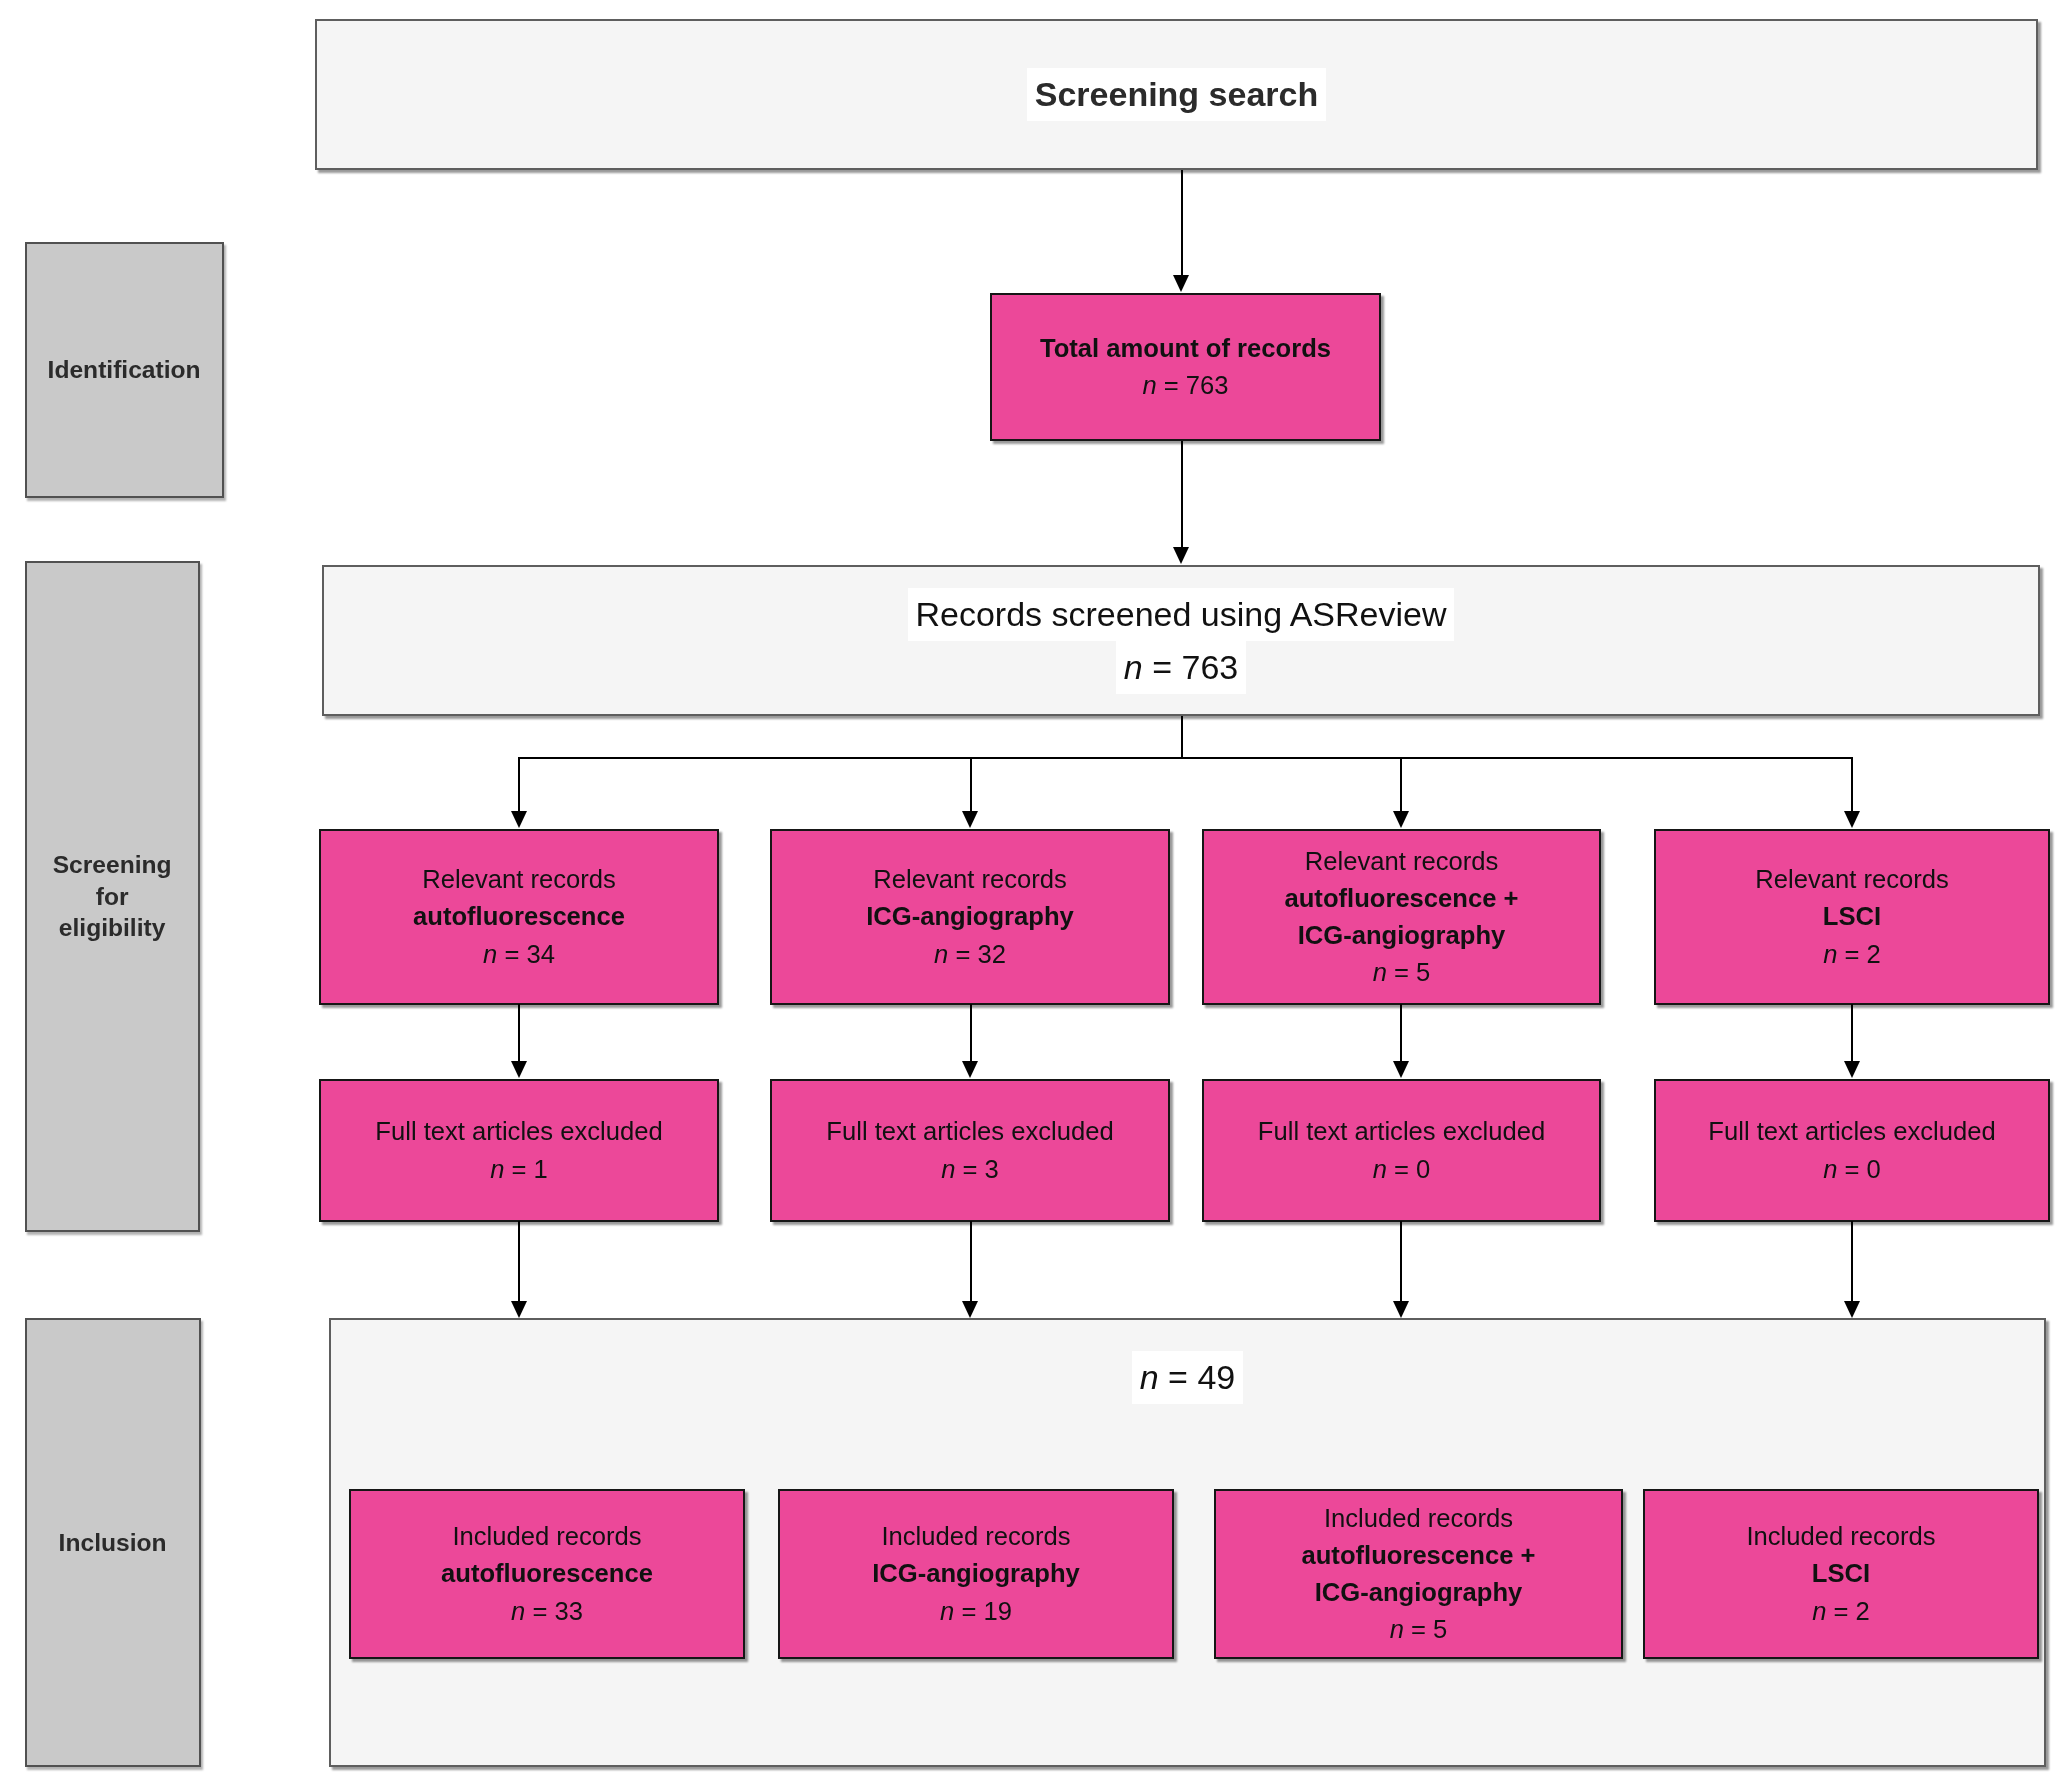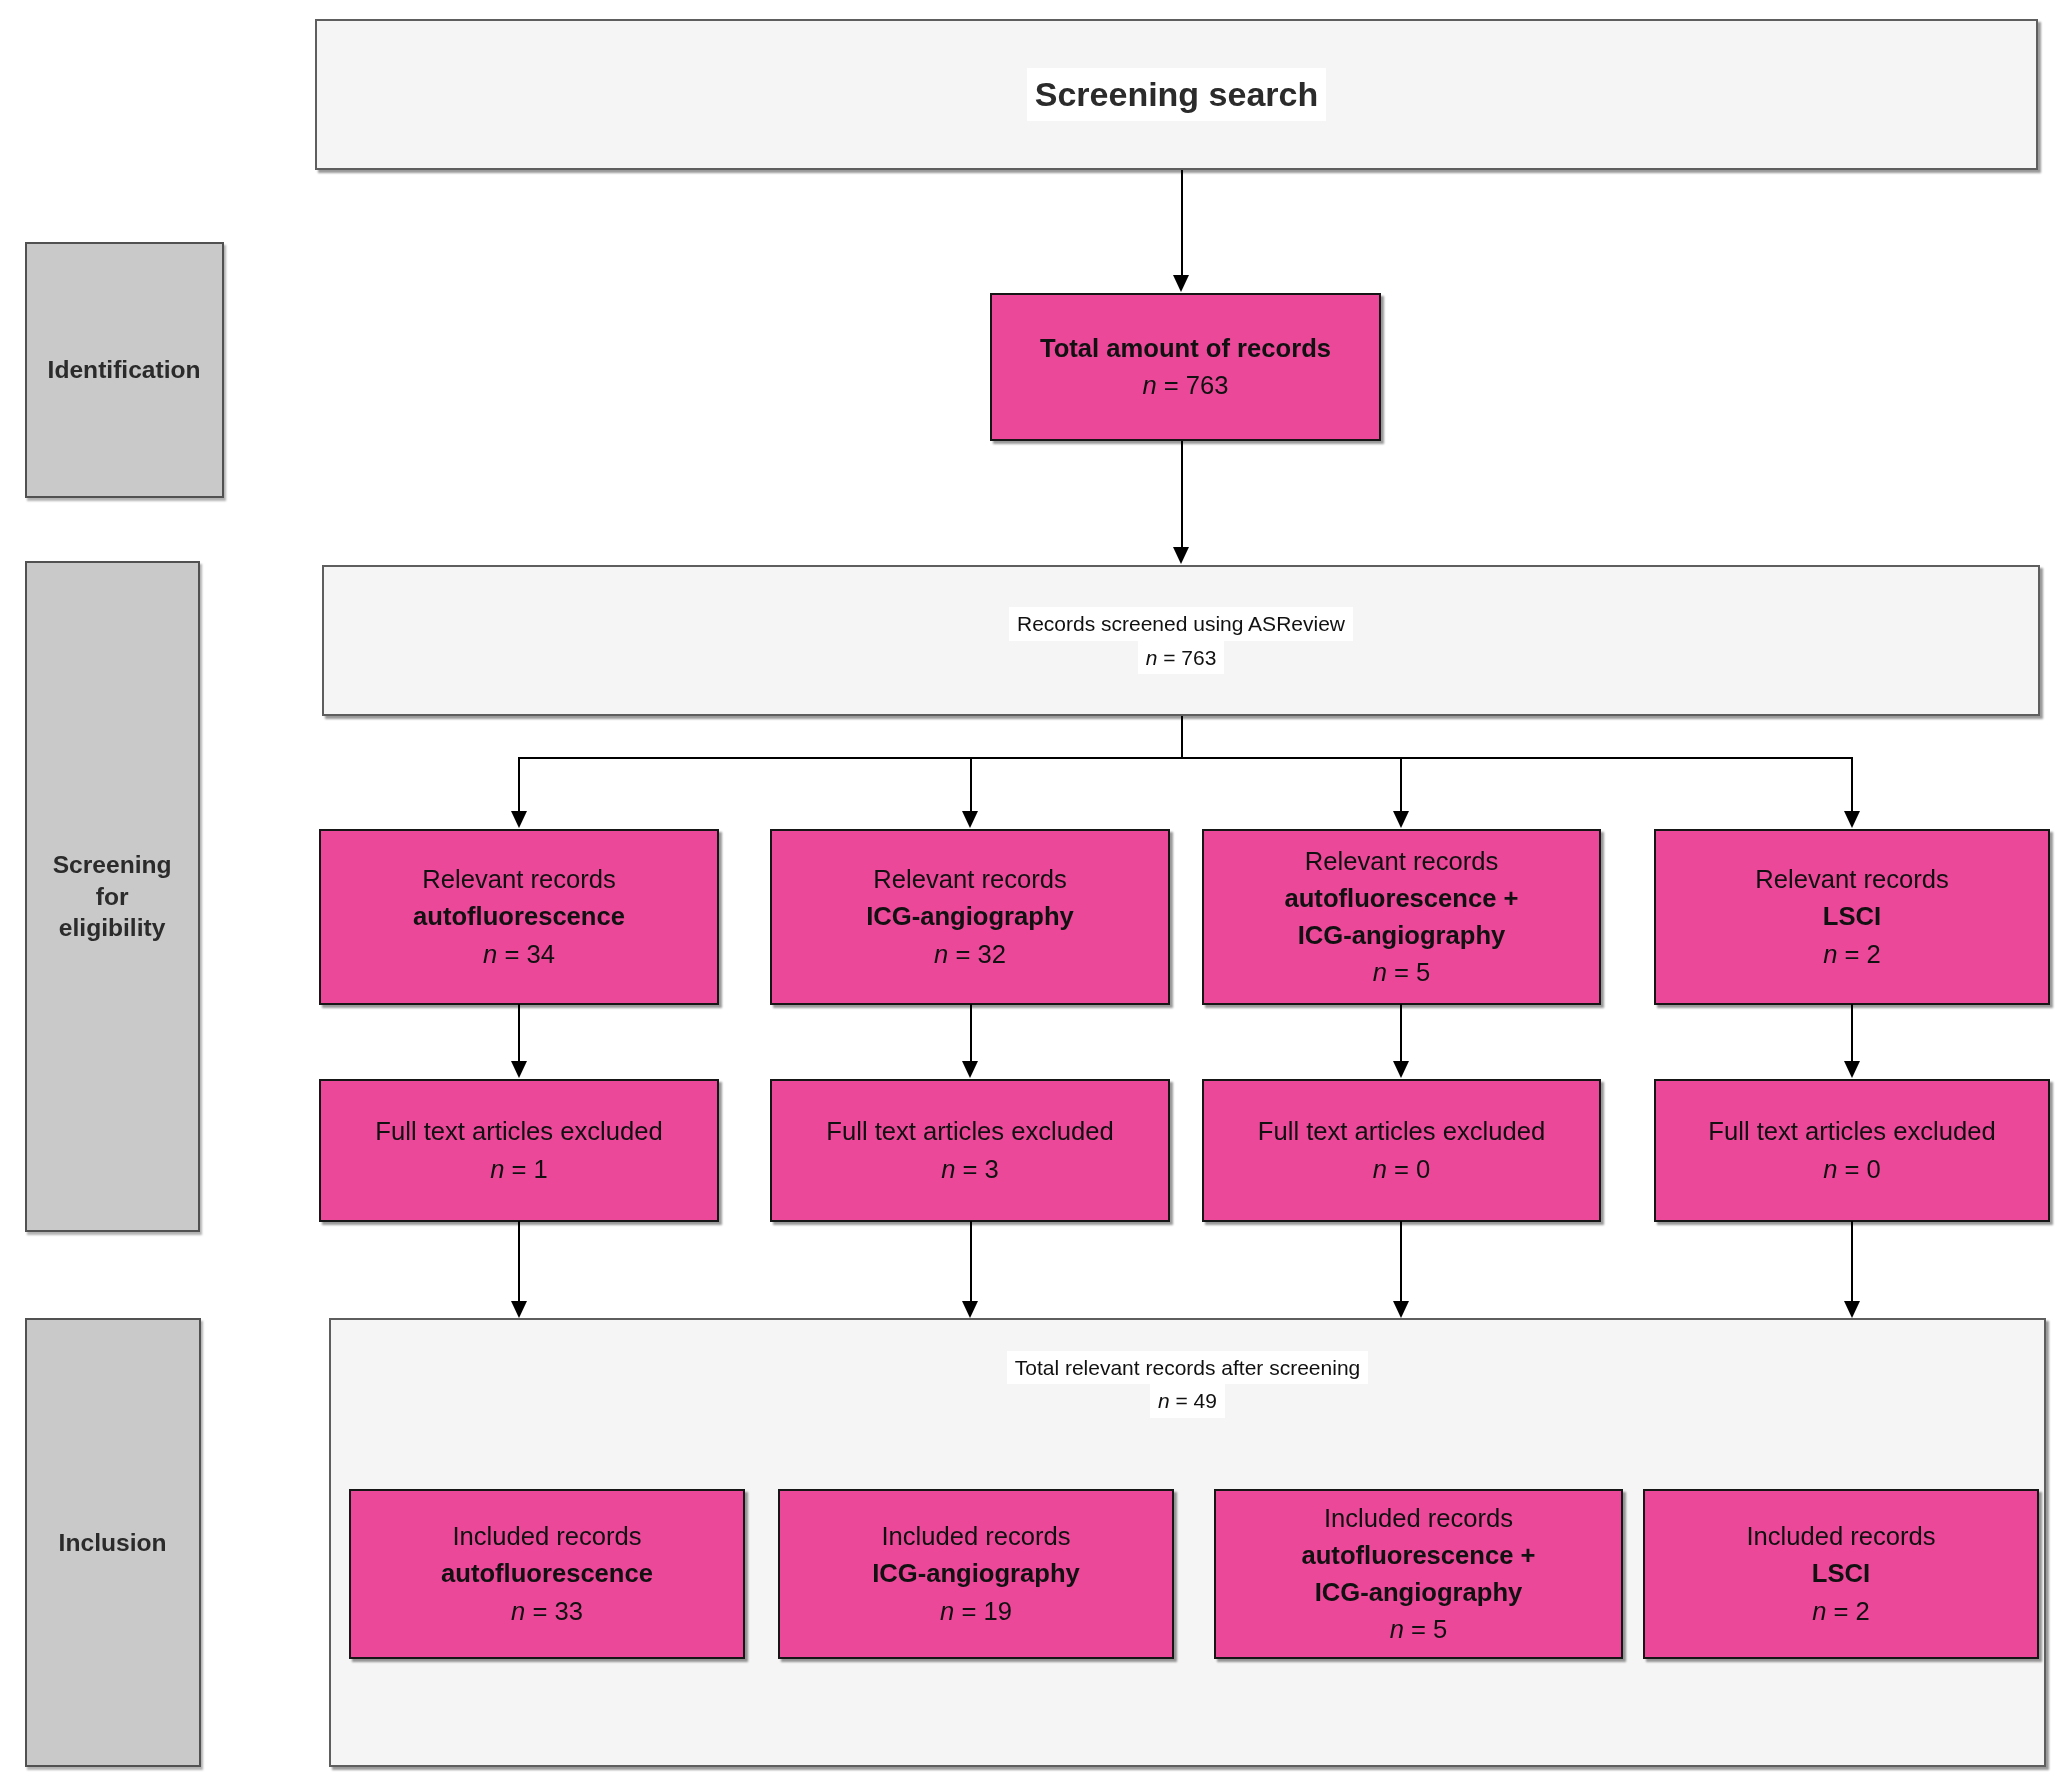--- a/index.html
+++ b/index.html
@@ -23,21 +23,21 @@
     background:#ec4899;
     border:2px solid #161616;
     box-shadow:2.5px 3.4px 2px rgba(0,0,0,0.40);
     font-size:25.6px;
     line-height:1.45;
   }
   .light-box{
     background:#f5f5f5;
     border:2px solid #5e5e5e;
     box-shadow:2.5px 3.4px 2px rgba(0,0,0,0.40);
-    font-size:21px;
+    font-size:34px;
     line-height:1.5;
   }
   .gray-box{
     background:#c9c9c9;
     border:2px solid #515151;
     box-shadow:2px 3px 2px rgba(0,0,0,0.30);
     font-size:24.6px;
     font-weight:bold;
     color:#2b2b2b;
     line-height:1.3;
@@ -131,21 +131,20 @@
   <div>Full text articles excluded</div>
   <div><i>n</i><span> = 0</span></div>
 </div>
 
 <div class="box white-box" style="left:1654px;top:1079px;width:396px;height:143px;">
   <div>Full text articles excluded</div>
   <div><i>n</i><span> = 0</span></div>
 </div>
 
 <div class="box light-box big-box" style="left:329px;top:1318px;width:1717px;height:449px;">
-  <div class="lbl">Total relevant records after screening</div>
   <div class="lbl"><i>n</i><span> = 49</span></div>
 </div>
 
 <div class="box white-box" style="left:349px;top:1489px;width:396px;height:170px;">
   <div>Included records</div>
   <div class="bold">autofluorescence</div>
   <div><i>n</i><span> = 33</span></div>
 </div>
 
 <div class="box white-box" style="left:778px;top:1489px;width:396px;height:170px;">

